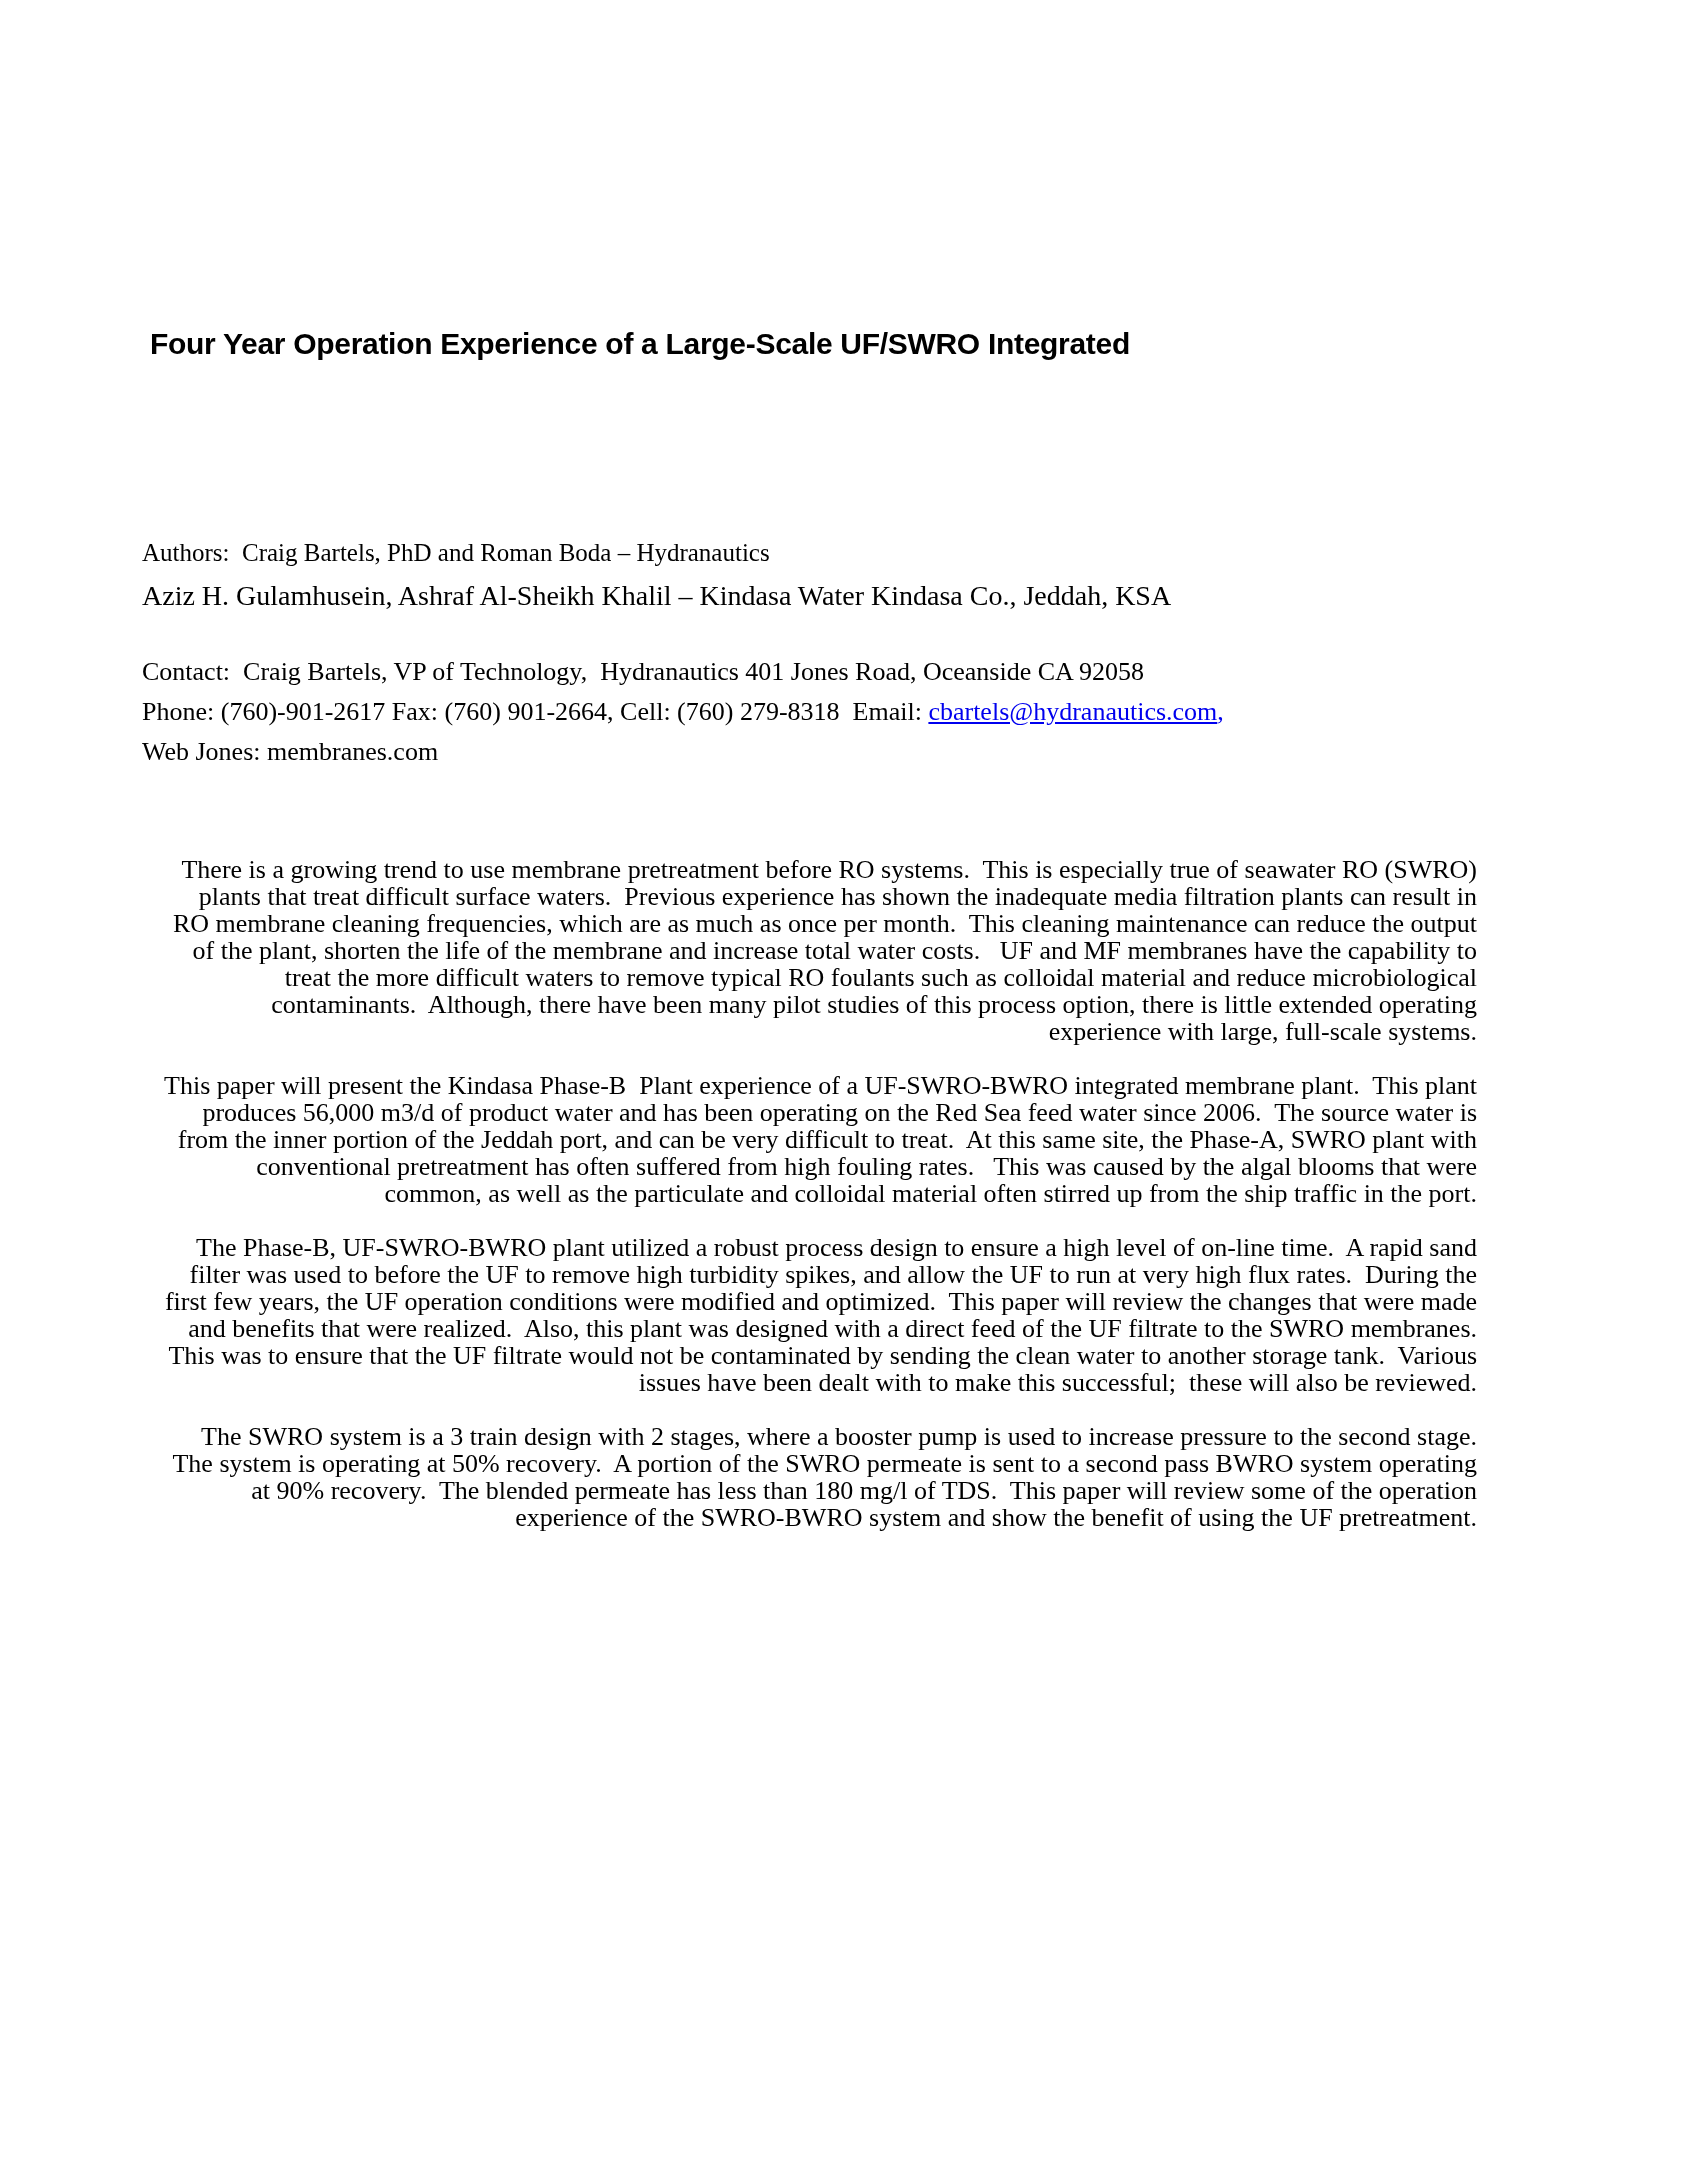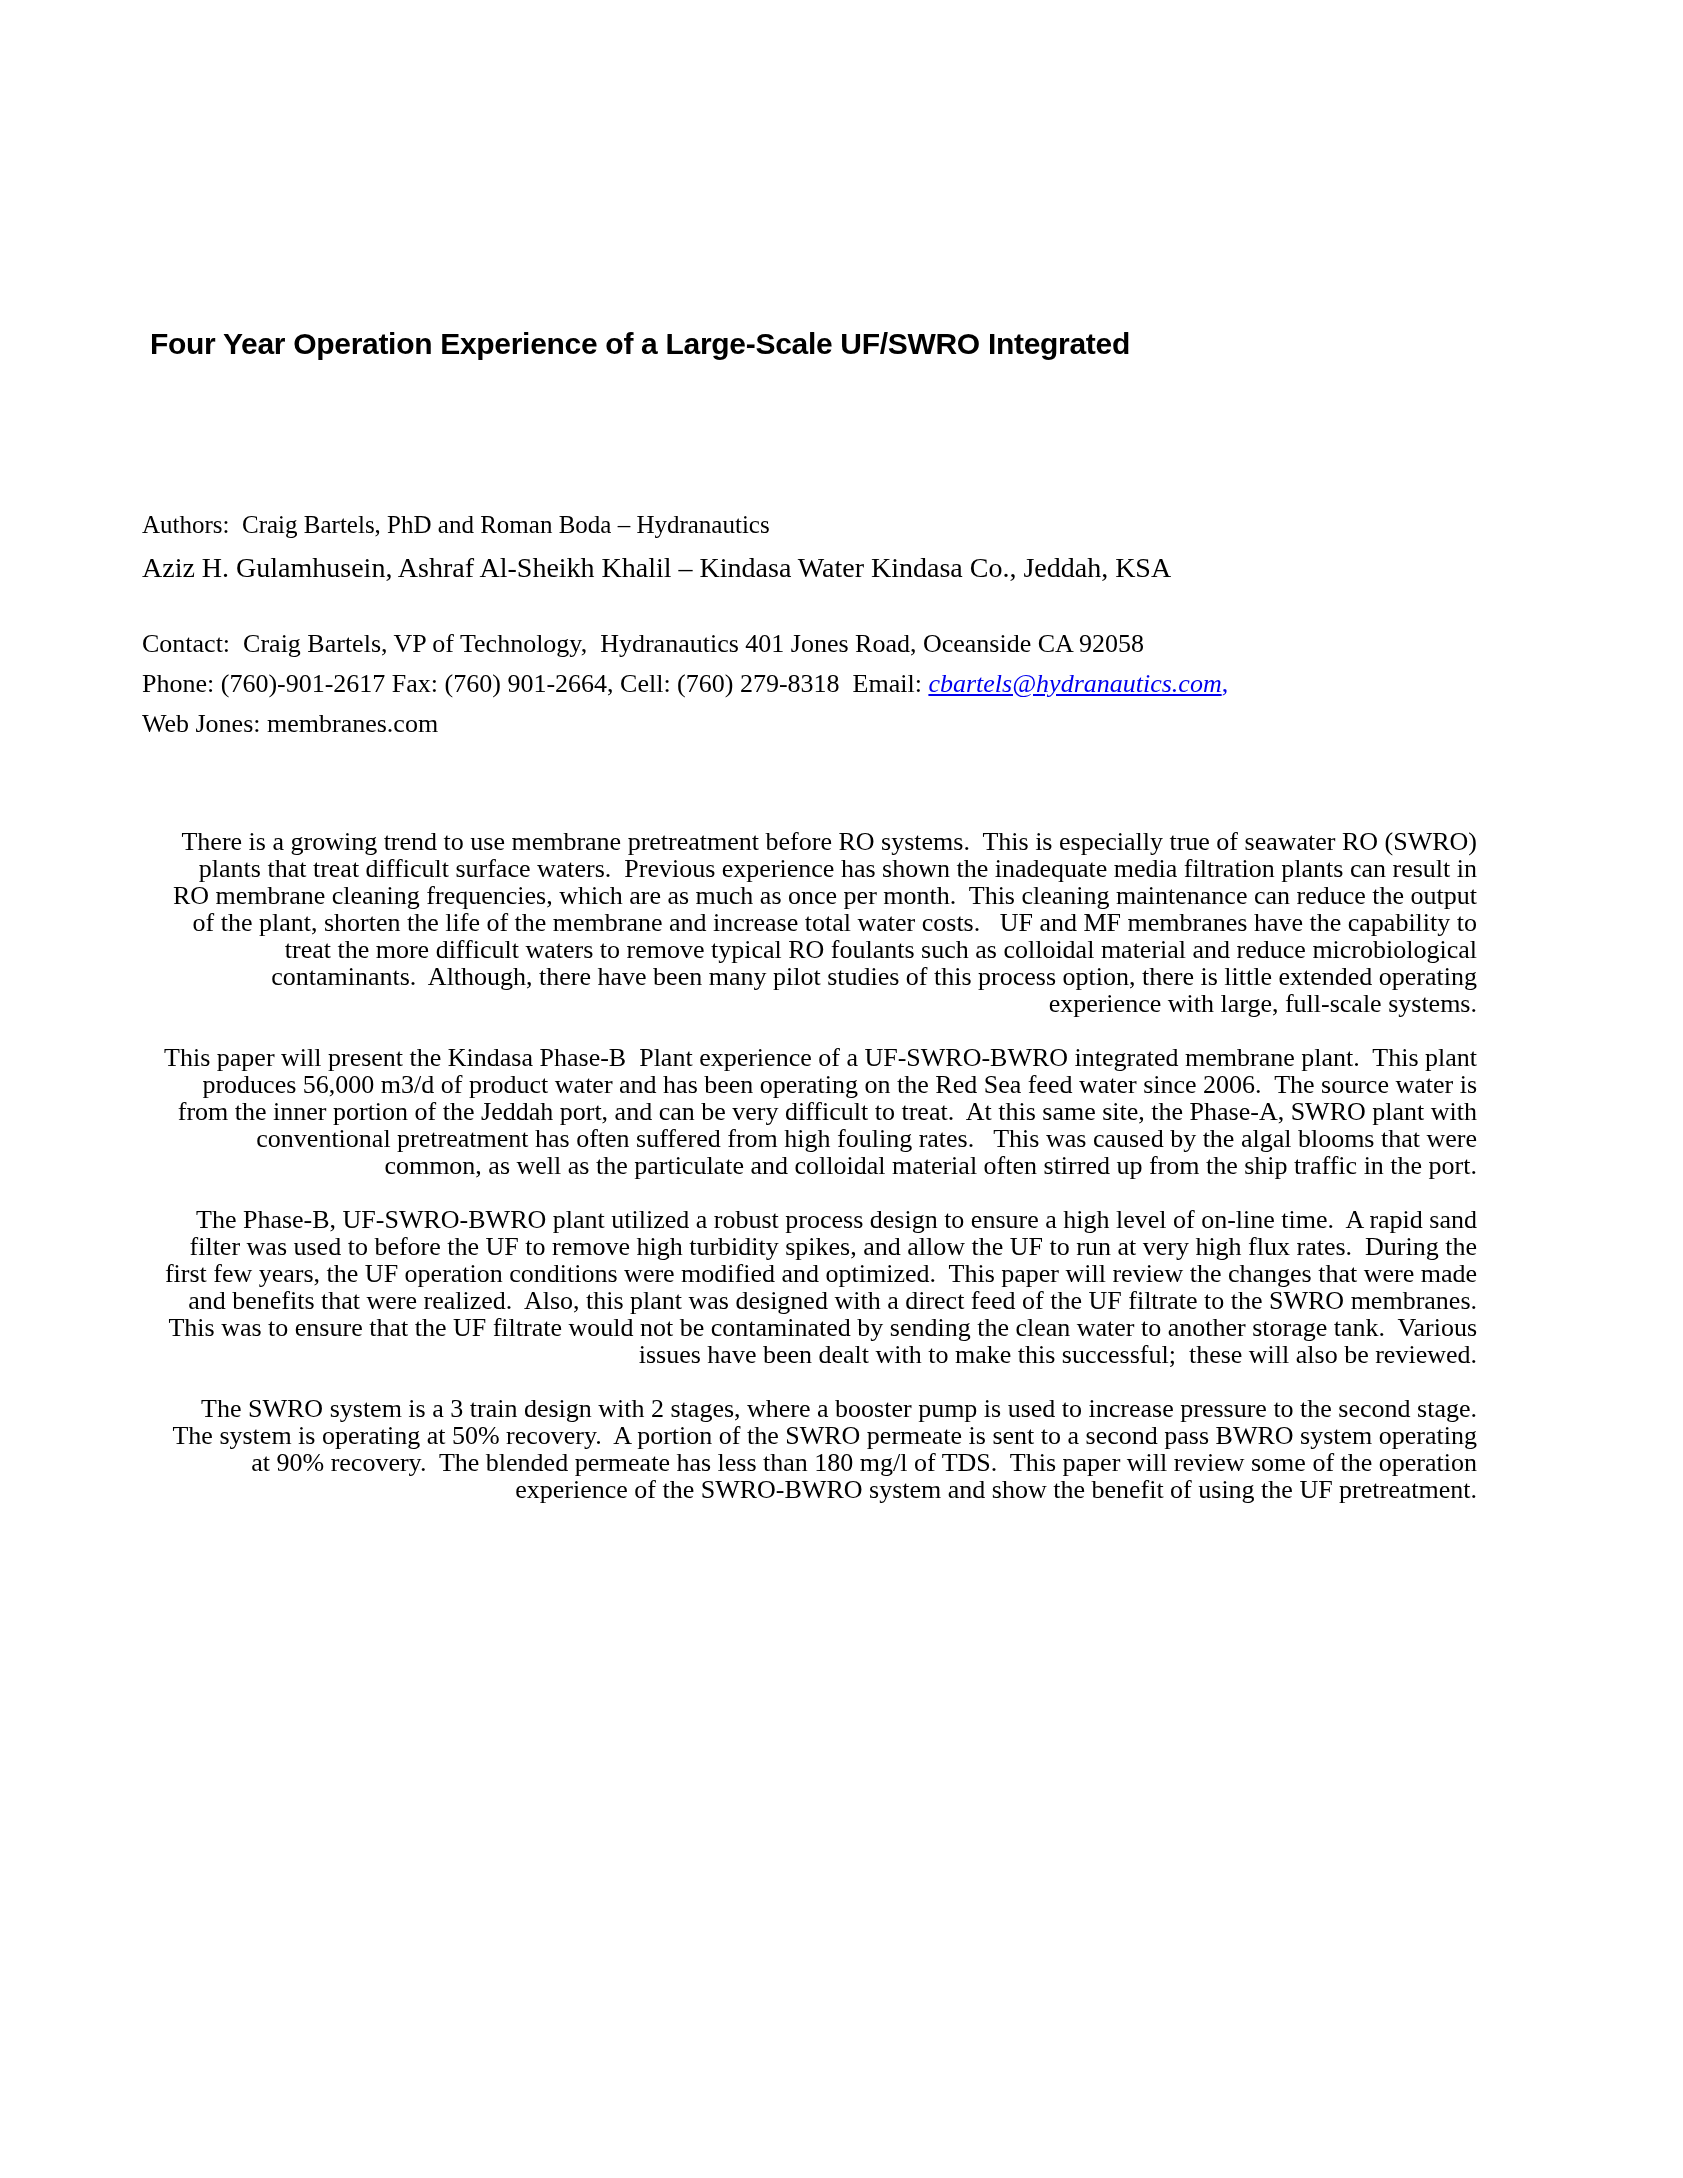--- a/index.html
+++ b/index.html
@@ -25,21 +25,21 @@
   }
   .doc-title {
     font-family: "Liberation Sans", sans-serif;
     font-weight: bold;
     font-size: 30px;
     line-height: 61px;
     white-space: pre-wrap;
     letter-spacing: -0.3px;
   }
   .authors {
-    margin-top: 8px;
+    margin-top: 36px;
   }
   .authors-line1 {
     font-size: 25px;
     line-height: 42px;
     white-space: pre-wrap;
   }
   .authors-line2 {
     font-size: 28px;
     line-height: 44px;
     white-space: pre-wrap;
@@ -49,21 +49,20 @@
     font-size: 26px;
     line-height: 40px;
   }
   .contact-line {
     white-space: pre-wrap;
   }
   .email-link {
     color: #0000ee;
     text-decoration: underline;
     cursor: pointer;
-    font-style: italic;
   }
   .link-suffix {
     color: #0000ee;
     text-decoration: none;
   }
   .body-text {
     margin-top: 84px;
   }
   .para {
     margin: 0 0 27px 16px;

